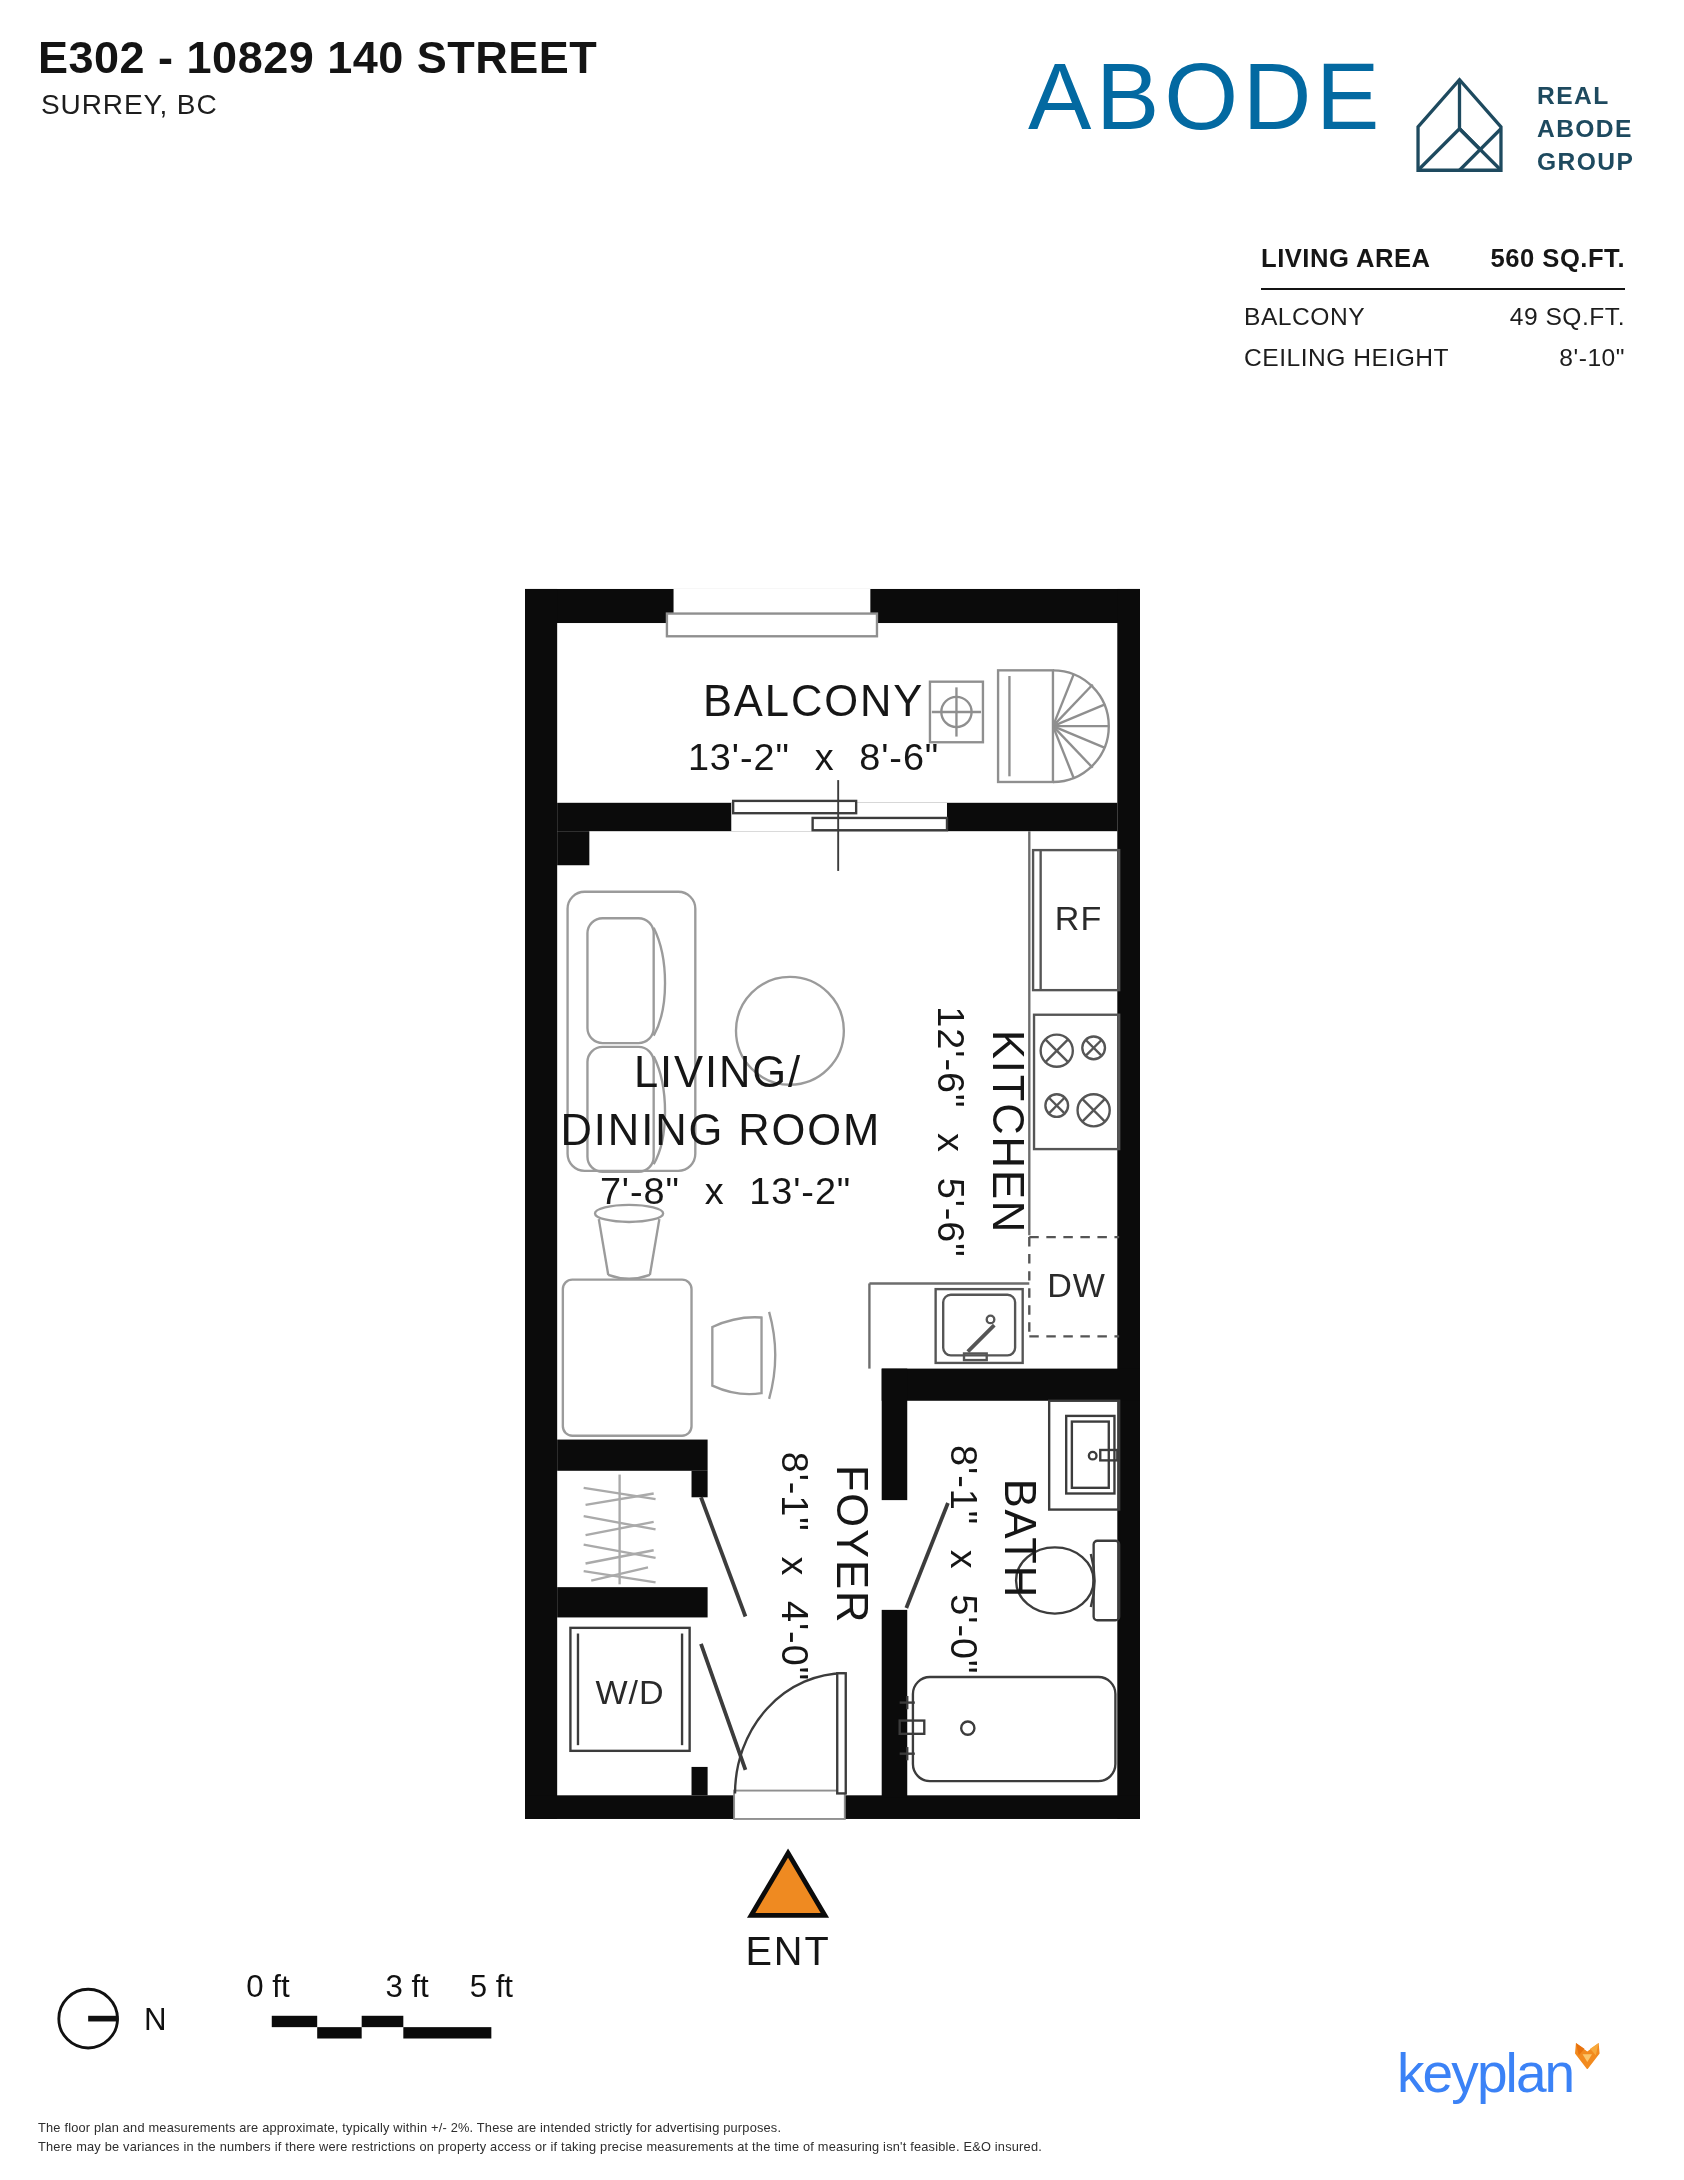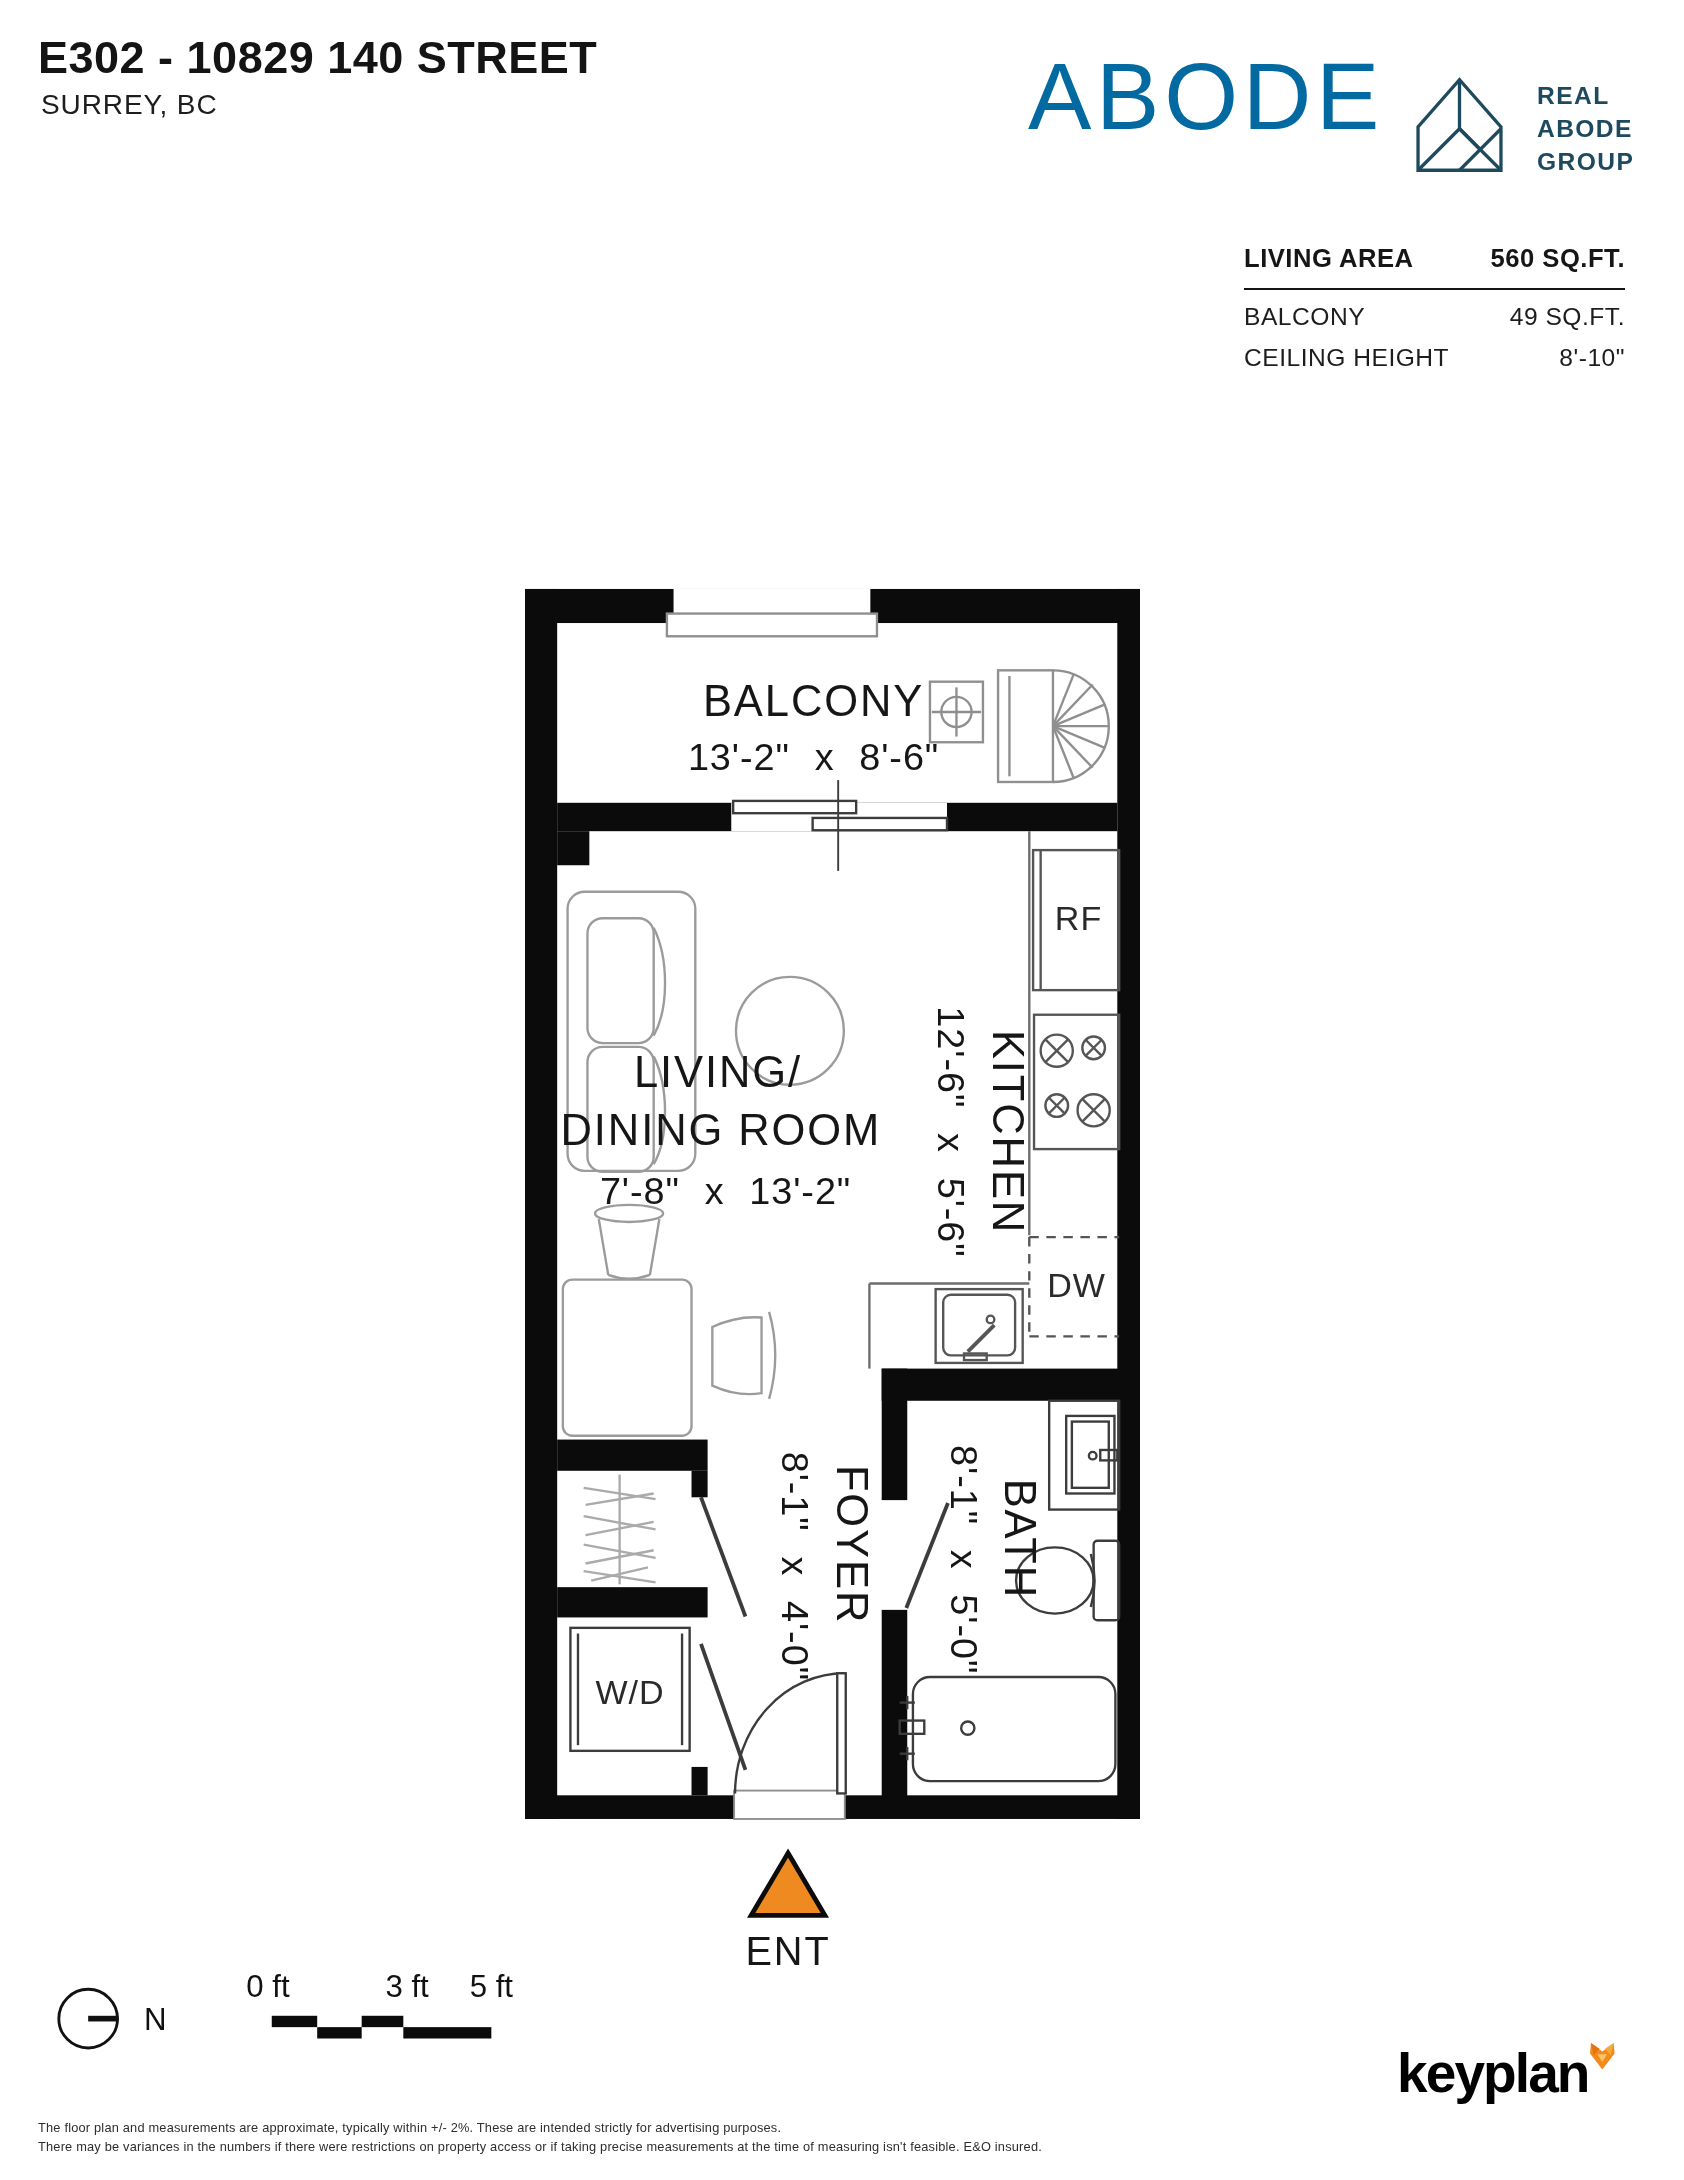--- a/index.html
+++ b/index.html
@@ -14,34 +14,34 @@
   
   .wordmark{left:1028px;top:49px;font-size:95px;line-height:95px;letter-spacing:4.7px;
             font-weight:400;color:#0369a1;}
   .brand-icon{left:1414px;top:76px;}
   .tagline{left:1537px;top:79px;font-size:24.6px;font-weight:bold;line-height:33px;
            letter-spacing:1.4px;color:#1E4A5F;}
 
   
   .stats{left:1244px;top:244px;width:381px;font-size:25.6px;}
   .stats .row{display:flex;justify-content:space-between;align-items:baseline;}
-  .stats .head{font-weight:bold;padding-bottom:15px;border-bottom:2.8px solid #141414;letter-spacing:0.5px;}
+  .stats .head{font-weight:bold;padding-bottom:15px;border-bottom:2.8px solid #141414;letter-spacing:0.5px;margin-left:17px;}
   .stats .sub{font-weight:normal;font-size:24.6px;margin-top:13.2px;letter-spacing:0.5px;color:#1d1d1d;}
 
   
   text{font-family:"Liberation Sans",sans-serif;fill:#161616;}
   .room-label{font-size:46px;letter-spacing:2px;}
   .dims{font-size:40px;letter-spacing:1px;word-spacing:14px;}
   .appl{font-size:36px;letter-spacing:1px;fill:#2a2a2a;}
   .ent-label{font-size:42px;letter-spacing:2px;}
 
   
   .disclaimer{left:38px;top:2118px;font-size:12.8px;line-height:19px;color:#2e2e2e;letter-spacing:0.2px;}
   .keyplan{left:1397px;top:2035px;display:flex;align-items:flex-start;}
-  .keyplan .kp-text{font-size:55px;font-weight:bold;letter-spacing:-1.9px;color:#000000;line-height:76px;}
+  .keyplan .kp-text{font-size:55px;font-weight:normal;letter-spacing:-1.9px;color:#3b82f6;line-height:76px;}
   .scalebar-svg text{font-size:33px;fill:#111;}
 </style>
 </head>
 <body>
 
 <div class="abs title">E302 - 10829 140 STREET</div>
 <div class="abs subtitle">SURREY, BC</div>
 
 <div class="abs wordmark">ABODE</div>
 <div class="abs brand-icon">

